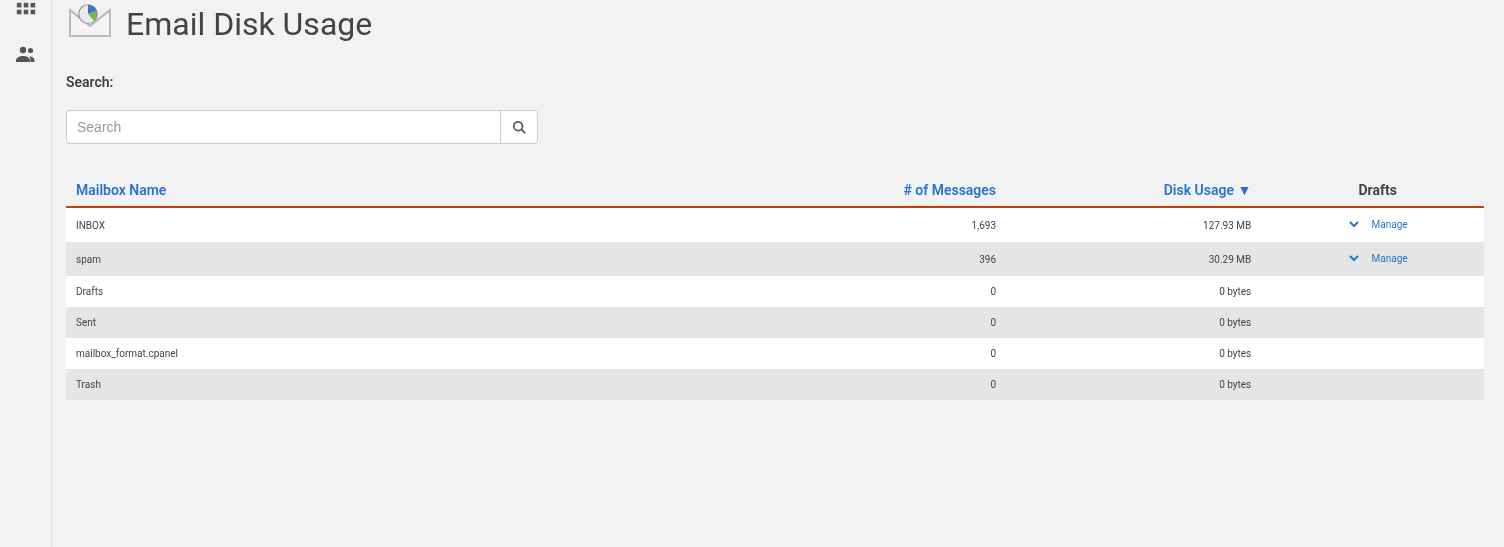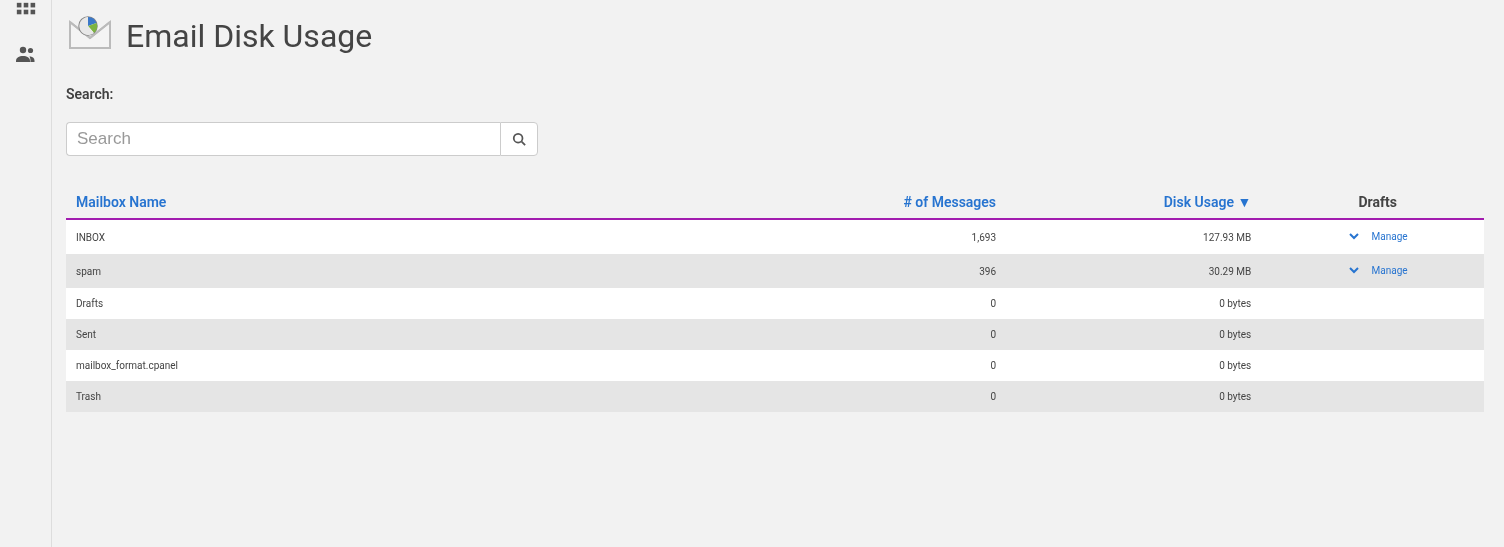--- a/index.html
+++ b/index.html
@@ -19,47 +19,47 @@
       flex-direction: column;
       align-items: center;
       gap: 18px;
     }
     .sidebar .sb-icon {
       width: 24px; height: 24px;
       display: flex; align-items: center; justify-content: center;
       color: #555;
       cursor: pointer;
     }
-    .content { flex: 1; padding: 12px 20px 20px 14px; }
+    .content { flex: 1; padding: 0 20px 20px 14px; }
     .page-header { display: flex; align-items: center; gap: 12px; margin-bottom: 26px; }
     .page-icon { width: 48px; height: 48px; display:flex; align-items:center; justify-content:center; }
     .page-title { font-size: 32px; font-weight: 400; color: #444; }
     .description { font-size: 14px; color: #444; margin-bottom: 28px; }
     .search-label { font-weight: 600; color: #404040; margin-bottom: 20px; display:block; font-size:14px;}
     .search-group { display: flex; margin-bottom: 30px; }
     .search-input {
       width: 434px; height: 34px;
       border: 1px solid #ccc; border-right:none;
       border-radius: 4px 0 0 4px;
-      padding: 0 10px; font-size: 17px;
+      padding: 0 10px; font-size: 14px;
       background: #fff; color:#555;
     }
     .search-input::placeholder{ color:#999; }
     .search-btn {
       width: 38px; height: 34px;
       border: 1px solid #ccc; background: #fff;
       border-radius: 0 4px 4px 0; cursor: pointer;
       display:flex; align-items:center; justify-content:center;
       color:#555;
     }
     table { width: 100%; border-collapse: collapse; }
     thead th {
       text-align: left; font-size: 14px; font-weight: 600;
       color: #2774d0; padding: 8px 10px;
-      border-bottom: 2px solid #a21caf;
+      border-bottom: 2px solid #c2410c;
     }
     thead th.col-actions { color:#444; font-weight:700; }
     thead th.col-messages, tbody td.col-messages { text-align: right; padding-right: 20px; margin-top: 16px;}
     thead th.col-disk, tbody td.col-disk { text-align: right; padding-right: 20px;}
     thead th.col-actions, tbody td.col-actions { text-align: center; }
     thead th.sortable{ cursor:pointer; }
     tbody td { padding: 10px 10px; font-size: 10px; color: #444; }
     tbody tr:nth-child(even) td { background: #e5e5e5; }
     tbody tr:nth-child(odd) td { background: #fff; }
     .manage-link { color: #2774d0; cursor: pointer; display:inline-flex; align-items:center; gap:12px; }

